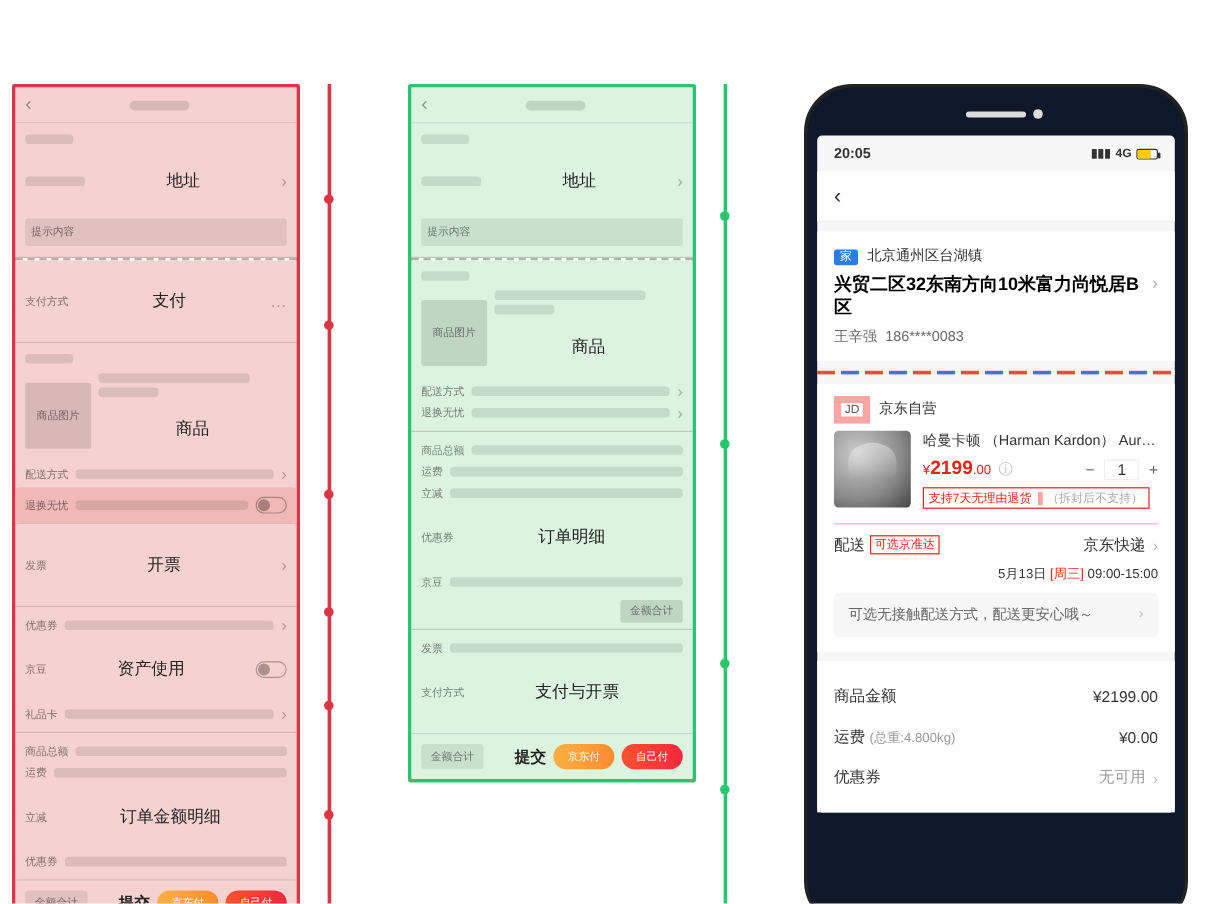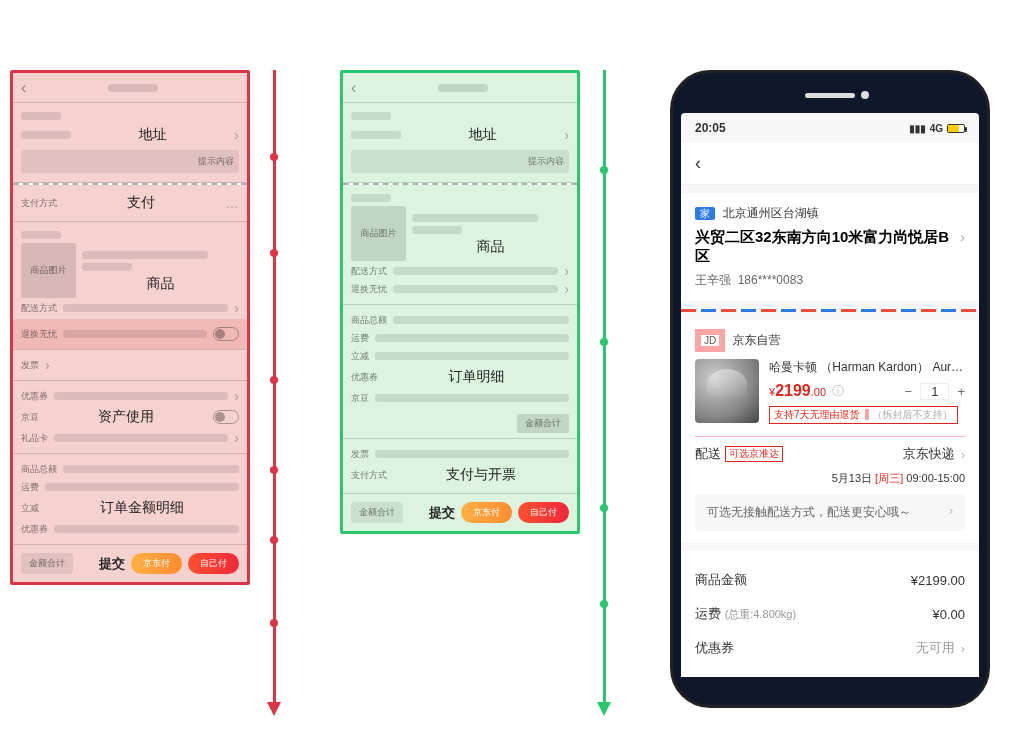--- a/index.html
+++ b/index.html
@@ -57,21 +57,21 @@
   background: rgba(0,0,0,0.12);
   border-radius: 4px;
   margin: 0 auto;
 }
 
 .wf-section-title {
   font-size: 14px;
   font-weight: 500;
   color: #222;
   text-align: center;
-  margin: 2px 0;
+  margin: 18px 0;
 }
 
 .wf-left-label {
   font-size: 9px;
   color: rgba(0,0,0,0.5);
   text-align: left;
 }
 
 .placeholder-bar {
   height: 8px;
@@ -99,21 +99,21 @@
 
 .wf-chevron {
   color: rgba(0,0,0,0.3);
   font-size: 14px;
 }
 
 .wf-hint {
   background: rgba(0,0,0,0.08);
   font-size: 9px;
   color: rgba(0,0,0,0.5);
-  text-align: right;
+  text-align: left;
   padding: 5px;
   border-radius: 2px;
   margin: 4px 0;
 }
 
 .wf-dashed {
   border-bottom: 2px dashed rgba(0,0,0,0.3);
   height: 0;
 }
 
@@ -383,20 +383,21 @@
             <span class="wf-left-label">退换无忧</span>
             <div class="grow placeholder-bar"></div>
             <div class="wf-toggle"></div>
           </div>
         </div>
       </div>
 
       <div class="wf-block">
         <div class="wf-row">
           <span class="wf-left-label">发票</span>
+          <div class="grow wf-section-title">开票</div>
           <span class="wf-chevron">›</span>
         </div>
       </div>
 
       <div class="wf-block">
         <div class="wf-row">
           <span class="wf-left-label">优惠券</span>
           <div class="grow placeholder-bar"></div>
           <span class="wf-chevron">›</span>
         </div>

